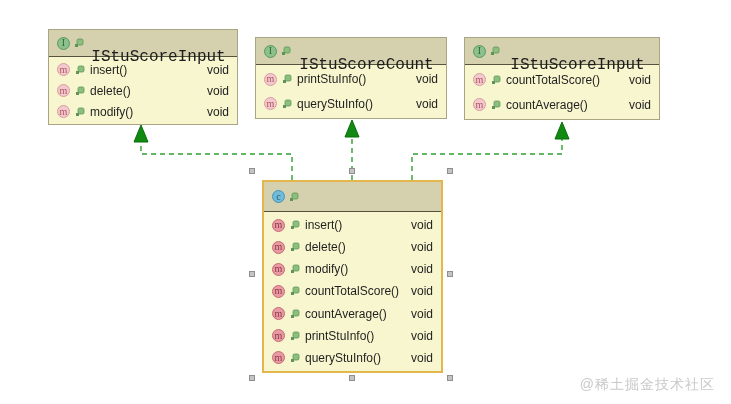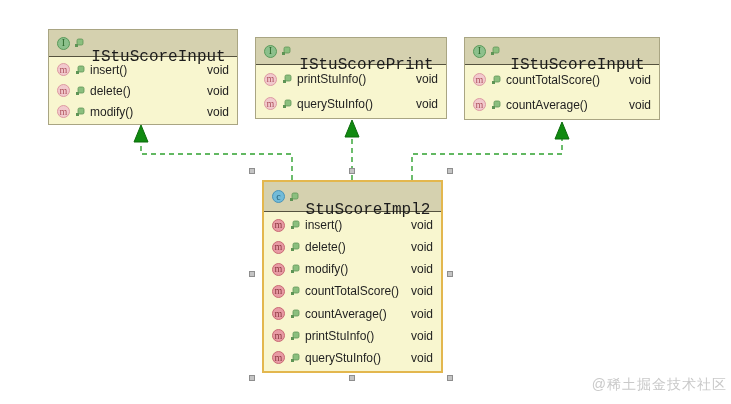--- a/index.html
+++ b/index.html
@@ -37,21 +37,21 @@
   .badge-i{background:#8cc08c;border:1px solid #5a9a5a;color:#2e6b2e;}
   .badge-c{background:#72bbd8;border:1px solid #4a93b8;color:#1f5f7a;}
   .badge-m{background:#e89aa4;border:1px solid #c96a74;color:#8e3a42;}
   .badge-m.pale{background:#f2c9cd;border-color:#dd9aa2;color:#b05560;}
   .keyicon{flex:0 0 auto;display:inline-block;}
   .handle{
     position:absolute;width:6px;height:6px;background:#c4c4c4;border:1px solid #8e8e8e;
     box-sizing:border-box;
   }
   .watermark{
-    position:absolute;right:4px;top:376px;
+    position:absolute;right:16px;top:376px;
     font-size:14px;color:#c9c9c9;letter-spacing:1px;
   }
 </style>
 </head>
 <body>
 
 <div class="canvas">
 
   <svg class="arrows" viewBox="0 0 731 404">
     <g>
@@ -108,21 +108,21 @@
     </div>
   </div>
 
   <div class="umlbox" style="left:255px;top:37px;width:192px;height:82px;">
     <div class="hdr hdr-iface">
       <span class="badge badge-i">I</span>
       <svg class="keyicon" width="10" height="10" viewBox="0 0 10 10">
           <rect x="3" y="1" width="6" height="6" rx="1.5" fill="#8bbf7e" stroke="#5e9455" stroke-width="0.8"></rect>
           <rect x="1" y="6" width="3" height="3" fill="#5e9455"></rect>
         </svg>
-      <span class="title">IStuScorePrint</span>
+      <span class="title">IStuScoreCount</span>
     </div>
     <div class="rows">
       <div class="mrow">
         <span class="badge badge-m pale">m</span>
         <svg class="keyicon" width="10" height="10" viewBox="0 0 10 10">
             <rect x="3" y="1" width="6" height="6" rx="1.5" fill="#8bbf7e" stroke="#5e9455" stroke-width="0.8"></rect>
             <rect x="1" y="6" width="3" height="3" fill="#5e9455"></rect>
           </svg>
         <span class="mname">printStuInfo()</span>
         <span class="mret">void</span>
@@ -170,21 +170,20 @@
     </div>
   </div>
 
   <div class="umlbox selected" style="left:262px;top:180px;width:181px;height:193px;">
     <div class="hdr hdr-class">
       <span class="badge badge-c">c</span>
       <svg class="keyicon" width="10" height="10" viewBox="0 0 10 10">
           <rect x="3" y="1" width="6" height="6" rx="1.5" fill="#8bbf7e" stroke="#5e9455" stroke-width="0.8"></rect>
           <rect x="1" y="6" width="3" height="3" fill="#5e9455"></rect>
         </svg>
-      <span class="title">StuScoreImpl2</span>
     </div>
     <div class="rows">
       <div class="mrow">
         <span class="badge badge-m">m</span>
         <svg class="keyicon" width="10" height="10" viewBox="0 0 10 10">
             <rect x="3" y="1" width="6" height="6" rx="1.5" fill="#8bbf7e" stroke="#5e9455" stroke-width="0.8"></rect>
             <rect x="1" y="6" width="3" height="3" fill="#5e9455"></rect>
           </svg>
         <span class="mname">insert()</span>
         <span class="mret">void</span>

